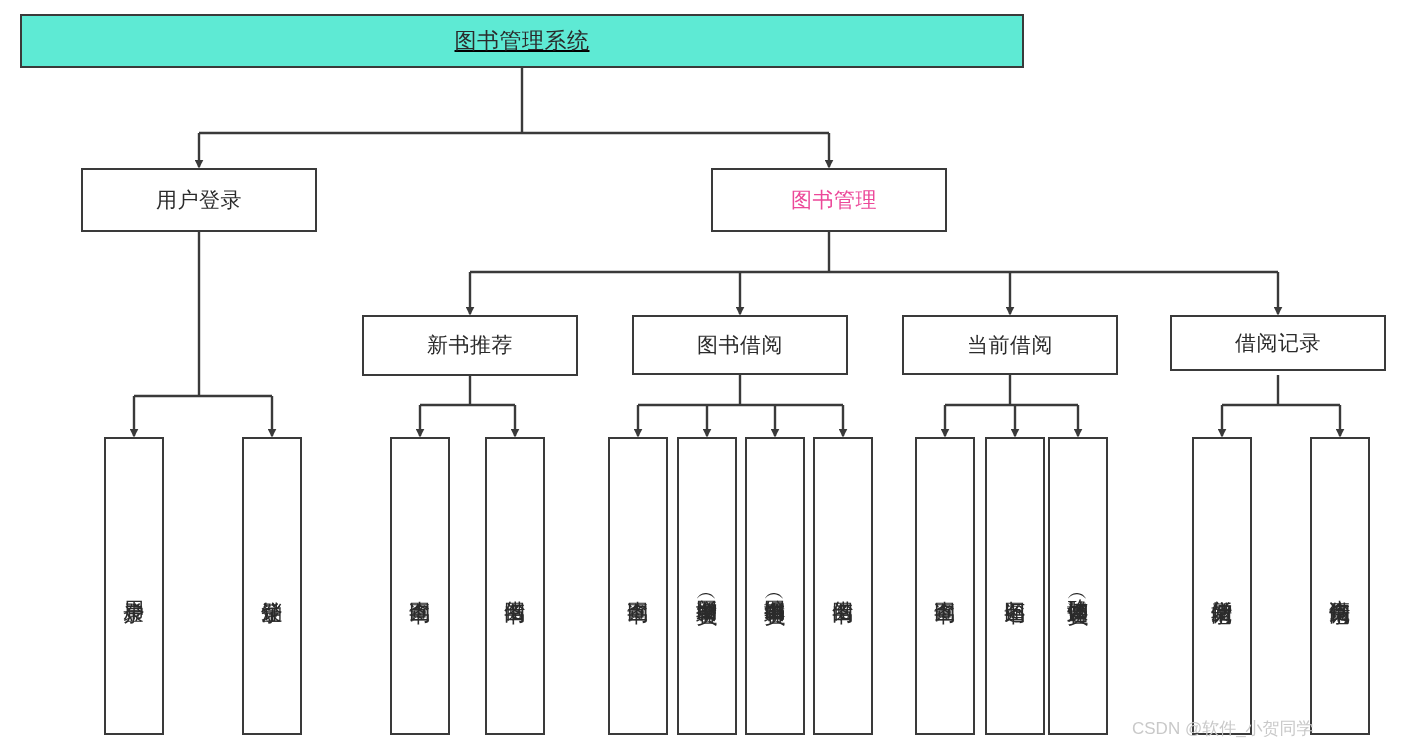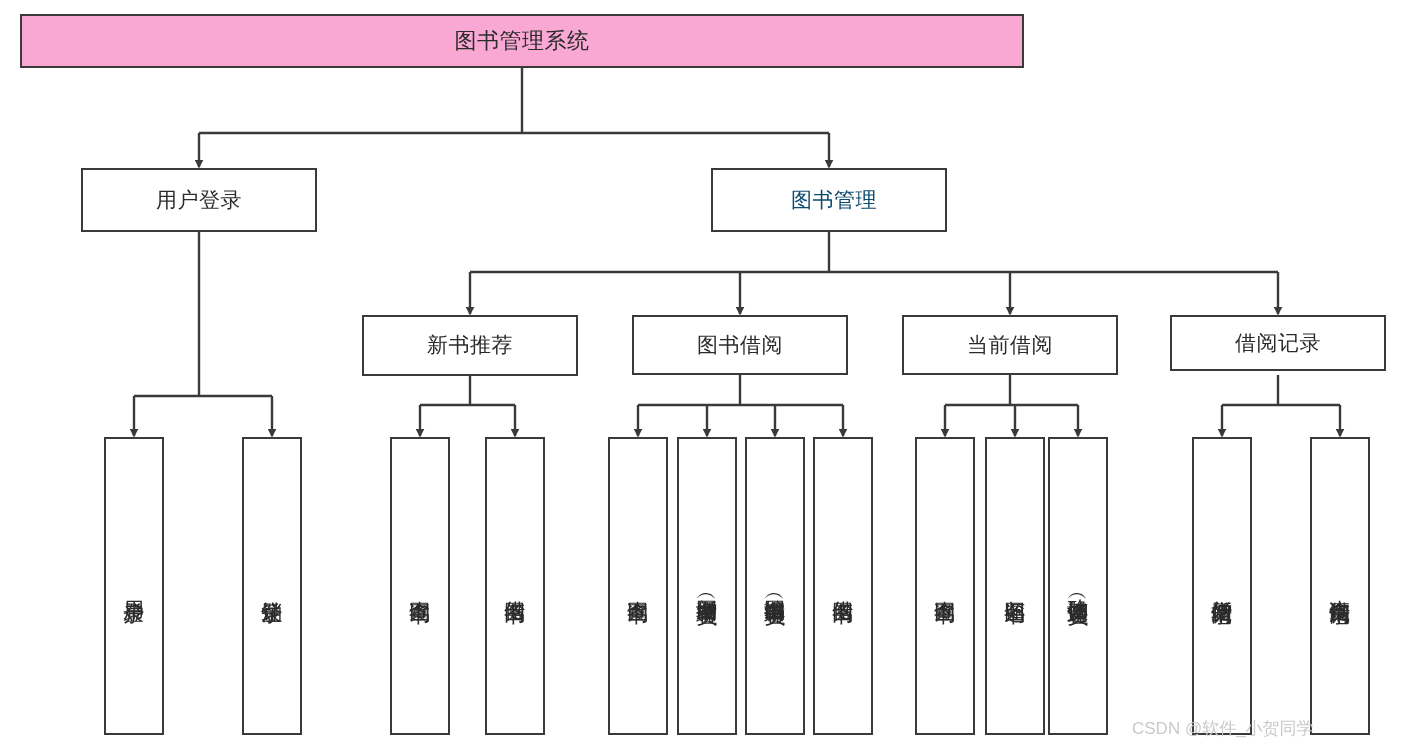--- a/index.html
+++ b/index.html
@@ -102,28 +102,28 @@
         <line x1="945" y1="405" x2="945" y2="436" stroke="#3a3a3a" stroke-width="2.4" marker-end="url(#arrowhead)"></line>
         <line x1="1015" y1="405" x2="1015" y2="436" stroke="#3a3a3a" stroke-width="2.4" marker-end="url(#arrowhead)"></line>
         <line x1="1078" y1="405" x2="1078" y2="436" stroke="#3a3a3a" stroke-width="2.4" marker-end="url(#arrowhead)"></line>
         <line x1="1278" y1="375" x2="1278" y2="405" stroke="#3a3a3a" stroke-width="2.4"></line>
         <line x1="1222" y1="405" x2="1340" y2="405" stroke="#3a3a3a" stroke-width="2.4"></line>
         <line x1="1222" y1="405" x2="1222" y2="436" stroke="#3a3a3a" stroke-width="2.4" marker-end="url(#arrowhead)"></line>
         <line x1="1340" y1="405" x2="1340" y2="436" stroke="#3a3a3a" stroke-width="2.4" marker-end="url(#arrowhead)"></line>
       </g>
   </svg>
   <div id="nodes">
-      <div class="node horizontal root" style="left: 20px; top: 14px; width: 1004px; height: 54px; border-color: rgb(58, 58, 58); background: #f9a8d4;">
+      <div class="node horizontal root" style="left: 20px; top: 14px; width: 1004px; height: 54px; border-color: rgb(58, 58, 58); background: #5eead4; text-decoration: underline;">
         <span class="node-label" style="color: rgb(43, 43, 43);">图书管理系统</span>
       </div>
       <div class="node horizontal" style="left: 81px; top: 168px; width: 236px; height: 64px; border-color: rgb(58, 58, 58); background: rgb(255, 255, 255);">
         <span class="node-label" style="color: rgb(43, 43, 43);">用户登录</span>
       </div>
       <div class="node horizontal" style="left: 711px; top: 168px; width: 236px; height: 64px; border-color: rgb(58, 58, 58); background: rgb(255, 255, 255);">
-        <span class="node-label" style="color: #0c4a6e; margin-left: 10px;">图书管理</span>
+        <span class="node-label" style="color: #ec4899; margin-left: 10px;">图书管理</span>
       </div>
       <div class="node horizontal" style="left: 362px; top: 315px; width: 216px; height: 61px; border-color: rgb(58, 58, 58); background: rgb(255, 255, 255);">
         <span class="node-label" style="color: rgb(43, 43, 43);">新书推荐</span>
       </div>
       <div class="node horizontal" style="left: 632px; top: 315px; width: 216px; height: 60px; border-color: rgb(58, 58, 58); background: rgb(255, 255, 255);">
         <span class="node-label" style="color: rgb(43, 43, 43);">图书借阅</span>
       </div>
       <div class="node horizontal" style="left: 902px; top: 315px; width: 216px; height: 60px; border-color: rgb(58, 58, 58); background: rgb(255, 255, 255);">
         <span class="node-label" style="color: rgb(43, 43, 43); font-family: Liberation Serif, serif;">当前借阅</span>
       </div>

